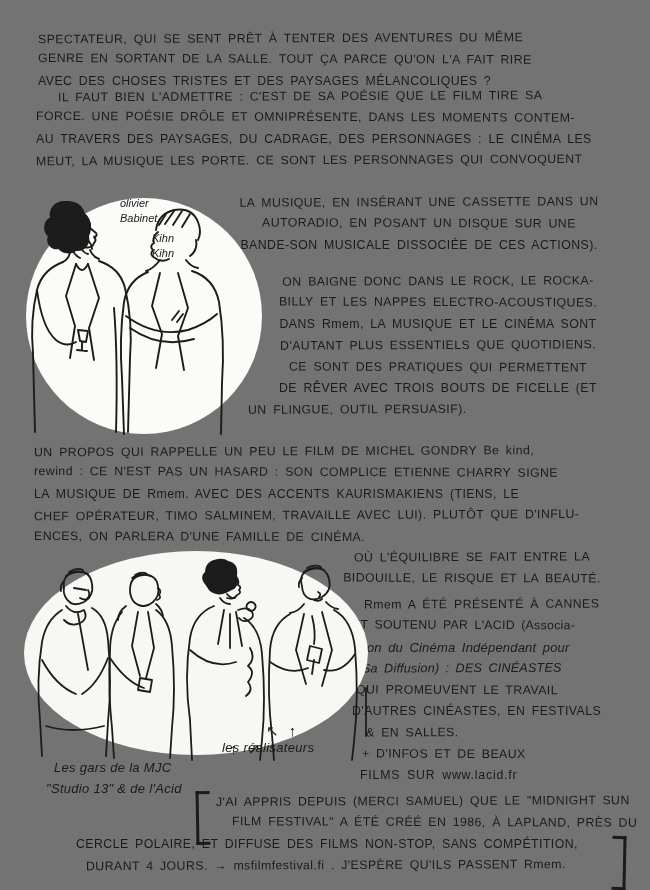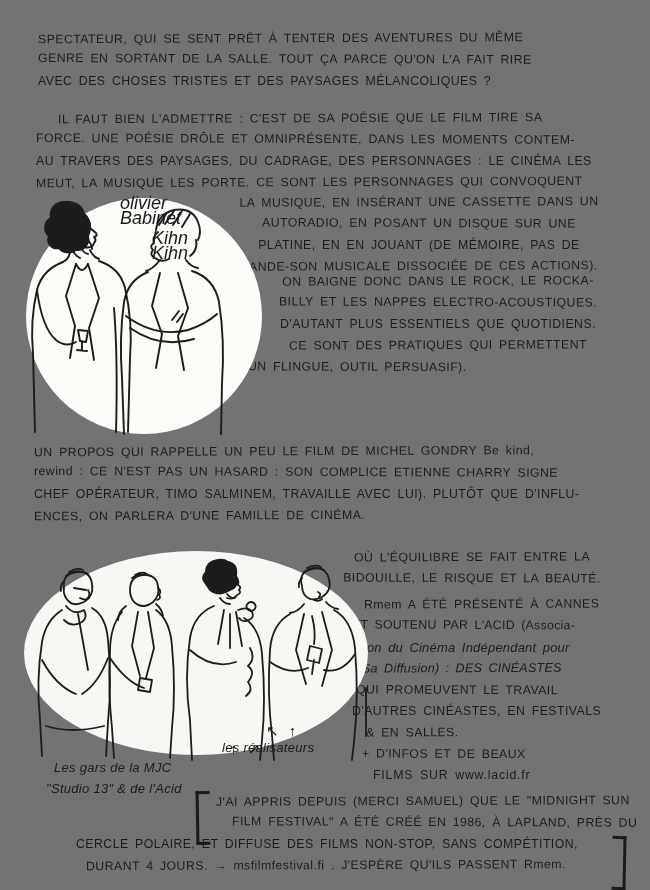--- a/index.html
+++ b/index.html
@@ -19,70 +19,72 @@
   
   .p-poesie .ln:nth-child(1){margin-left:22px;}
   .p-acid .ln{text-align:left;}
   .p-acid .ln:nth-child(1){margin-left:12px;}
   .p-acid .ln:nth-child(3){margin-left:8px;font-size:13px;letter-spacing:.2px;}
   .p-acid .ln:nth-child(2){letter-spacing:.3px;}
   .p-acid .ln:nth-child(4){margin-left:10px;font-size:12.6px;}
   .p-acid .ln:nth-child(5){margin-left:4px;}
   .p-acid .ln:nth-child(7){margin-left:14px;}
   .p-acid .ln:nth-child(8){margin-left:10px;}
-  .p-acid .ln:nth-child(9){margin-left:21px;letter-spacing:.8px;}
+  .p-acid .ln:nth-child(9){margin-left:8px;letter-spacing:.8px;}
   .p-foot .ln:nth-child(1){margin-left:156px;}
   .p-foot .ln:nth-child(2){margin-left:172px;}
   .p-foot .ln:nth-child(3){margin-left:16px;}
   .p-foot .ln:nth-child(4){margin-left:26px;}
   .cursive{font-style:italic;letter-spacing:.2px;}
-  .sk-label{position:absolute;font-style:italic;font-size:18px;line-height:15px;white-space:nowrap;}
+  .sk-label{position:absolute;font-style:italic;font-size:11px;line-height:15px;white-space:nowrap;}
   .caption{position:absolute;font-style:italic;font-size:13px;white-space:nowrap;letter-spacing:.3px;}
   .arrows{position:absolute;font-size:15px;letter-spacing:3px;font-style:normal;}
   .bracket{position:absolute;width:11px;height:48px;}
   .bracket.open{border-left:3.2px solid #1b1b1b;border-top:3.2px solid #1b1b1b;border-bottom:3.2px solid #1b1b1b;transform:rotate(-1deg);}
   .bracket.close{border-right:3.2px solid #1b1b1b;border-top:3.2px solid #1b1b1b;border-bottom:3.2px solid #1b1b1b;transform:rotate(1.2deg);}
   svg path, svg ellipse{vector-effect:non-scaling-stroke;}
 </style>
 </head>
 <body>
 
 <div class="page">
 
   <div class="blk hand" style="top:28px;left:38px;width:600px;">
     <div class="ln">SPECTATEUR, QUI SE SENT PRÊT À TENTER DES AVENTURES DU MÊME</div>
     <div class="ln">GENRE EN SORTANT DE LA SALLE. TOUT ÇA PARCE QU'ON L'A FAIT RIRE</div>
     <div class="ln">AVEC DES CHOSES TRISTES ET DES PAYSAGES MÉLANCOLIQUES ?</div>
   </div>
 
-  <div class="blk hand p-poesie" style="top:108px;left:36px;width:608px;">
+  <div class="blk hand p-poesie" style="top:86px;left:36px;width:608px;">
     <div class="ln">IL FAUT BIEN L'ADMETTRE : C'EST DE SA POÉSIE QUE LE FILM TIRE SA</div>
     <div class="ln">FORCE. UNE POÉSIE DRÔLE ET OMNIPRÉSENTE, DANS LES MOMENTS CONTEM-</div>
     <div class="ln">AU TRAVERS DES PAYSAGES, DU CADRAGE, DES PERSONNAGES : LE CINÉMA LES</div>
     <div class="ln">MEUT, LA MUSIQUE LES PORTE.  CE SONT LES PERSONNAGES QUI CONVOQUENT</div>
   </div>
 
   <div class="blk hand center" style="top:192px;left:195px;width:448px;">
     <div class="ln">LA MUSIQUE, EN INSÉRANT UNE CASSETTE DANS UN</div>
     <div class="ln">AUTORADIO, EN POSANT UN DISQUE SUR UNE</div>
-    <div class="ln">PLATINE, EN EN JOUANT (DE MÉMOIRE, PAS DE</div>
     <div class="ln">BANDE-SON MUSICALE DISSOCIÉE DE CES ACTIONS).</div>
   </div>
 
   <div class="blk hand center" style="top:271px;left:238px;width:400px;">
     <div class="ln">ON BAIGNE DONC DANS LE ROCK, LE ROCKA-</div>
     <div class="ln">BILLY ET LES NAPPES ELECTRO-ACOUSTIQUES.</div>
+    <div class="ln">DANS Rmem, LA MUSIQUE ET LE CINÉMA SONT</div>
     <div class="ln">D'AUTANT PLUS ESSENTIELS QUE QUOTIDIENS.</div>
     <div class="ln">CE SONT DES PRATIQUES QUI PERMETTENT</div>
+    <div class="ln">DE RÊVER AVEC TROIS BOUTS DE FICELLE (ET</div>
     <div class="ln" style="text-align:left;margin-left:10px;">UN FLINGUE, OUTIL PERSUASIF).</div>
   </div>
 
   <div class="blk hand" style="top:441px;left:34px;width:608px;">
     <div class="ln">UN PROPOS QUI RAPPELLE UN PEU LE FILM DE MICHEL GONDRY Be kind,</div>
     <div class="ln">rewind : CE N'EST PAS UN HASARD : SON COMPLICE ETIENNE CHARRY SIGNE</div>
+    <div class="ln">LA MUSIQUE DE Rmem. AVEC DES ACCENTS KAURISMAKIENS (TIENS, LE</div>
     <div class="ln">CHEF OPÉRATEUR, TIMO SALMINEM, TRAVAILLE AVEC LUI). PLUTÔT QUE D'INFLU-</div>
     <div class="ln">ENCES, ON PARLERA D'UNE FAMILLE DE CINÉMA.</div>
   </div>
 
   <div class="blk hand center" style="top:547px;left:322px;width:300px;">
     <div class="ln">OÙ L'ÉQUILIBRE SE FAIT ENTRE LA</div>
     <div class="ln">BIDOUILLE, LE RISQUE ET LA BEAUTÉ.</div>
   </div>
 
   <div class="blk hand p-acid" style="top:594px;left:352px;width:290px;">

